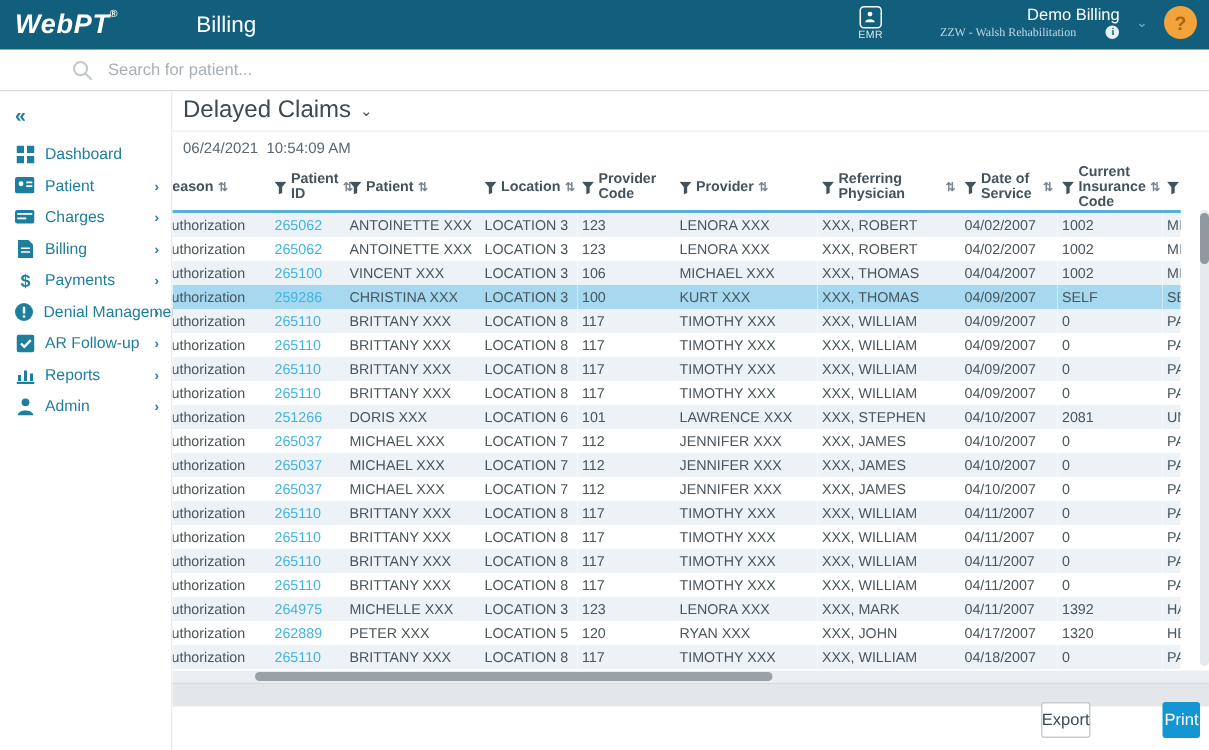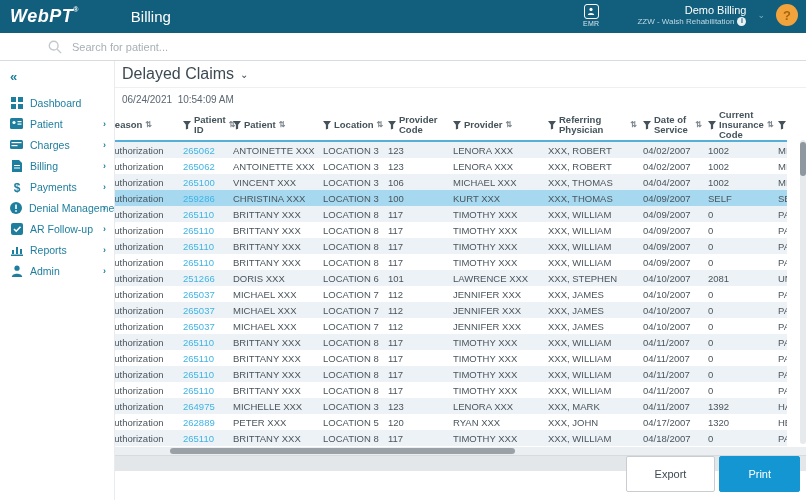--- a/index.html
+++ b/index.html
@@ -10,21 +10,21 @@
   .topbar{height:33px;background:#115E7D;display:flex;align-items:center;position:relative;}
   .logo{color:#fff;font-size:18px;font-weight:bold;font-style:italic;letter-spacing:.5px;margin-left:10px;}
   .logo sup{font-size:7px;font-style:normal;vertical-align:top;}
   .app-title{color:#fff;font-size:15px;margin-left:52px;font-weight:500;}
   .topbar-right{position:absolute;right:8px;top:0;height:30px;display:flex;align-items:center;gap:10px;}
   .emr-block{display:flex;flex-direction:column;align-items:center;color:#fff;margin-right:28px;}
   .emr-icon{width:13px;height:13px;border:1.3px solid #fff;border-radius:3px;display:flex;align-items:center;justify-content:center;font-size:8px;color:#fff;}
   .emr-label{font-size:7px;color:#D7E6ED;margin-top:1px;letter-spacing:.3px;}
   .acct-block{display:flex;flex-direction:column;align-items:flex-end;line-height:1.15;}
   .acct-name{color:#fff;font-size:11px;}
-  .acct-fac{color:#BFD9E4;font-size:8px;display:flex;align-items:center;gap:3px;}
+  .acct-fac{color:#BFD9E4;font-size:8px;display:flex;align-items:center;gap:20px;font-family:Liberation Serif, serif;}
   .info-dot{width:9px;height:9px;border-radius:50%;background:#EAF2F6;color:#115E7D;font-size:7px;font-weight:bold;display:inline-flex;align-items:center;justify-content:center;}
   .chev-down{color:#7FB0C5;font-size:9px;margin:0 1px;}
   .avatar{width:22px;height:22px;border-radius:50%;background:#F2A33C;color:#A8650E;font-weight:bold;font-size:13px;display:flex;align-items:center;justify-content:center;}
 
   
   .searchbar{height:27px;background:#fff;border-bottom:1px solid #D8DCDF;display:flex;align-items:center;padding-left:40px;}
   .search-icon{margin-left:8px;display:flex;}
   .search-input{border:0;outline:0;font-size:11px;color:#4A555C;margin-left:8px;width:300px;font-family:"Liberation Sans",sans-serif;}
   .search-input::placeholder{color:#A7B0B6;}
 
@@ -61,23 +61,23 @@
 
   
   .vscroll{position:absolute;top:30px;right:0;width:6px;height:304px;background:#E6EAEC;border-radius:3px;}
   .vscroll .vthumb{position:absolute;top:2px;left:0;width:6px;height:34px;background:#8F989E;border-radius:3px;}
   .hscroll{height:8px;background:#ECEFF1;position:relative;margin-top:1px;}
   .hscroll .hthumb{position:absolute;top:1px;left:55px;width:345px;height:6px;background:#9AA2A8;border-radius:3px;}
   .tbl-footer{height:15px;background:#E3E7E9;border-top:1px solid #D6DBDE;}
 
   
   .btm{position:absolute;bottom:8px;right:6px;display:flex;gap:4px;}
-  .btn{font-size:11px;height:36px;padding:0 28px;border-radius:2px;display:flex;align-items:center;cursor:pointer;font-family:"Liberation Sans",sans-serif;}
+  .btn{font-size:11px;height:24px;padding:0 0;border-radius:2px;display:flex;align-items:center;cursor:pointer;font-family:"Liberation Sans",sans-serif;}
   .btn-export{background:#fff;border:1px solid #C8CDD1;color:#3D4A52;}
-  .btn-print{background:#1496D2;border:1px solid #1496D2;color:#fff;}
+  .btn-print{background:#1496D2;border:1px solid #1496D2;color:#fff;margin-left:44px;}
 </style>
 </head>
 <body>
 
 <div class="topbar">
   <div class="logo"><span>WebPT</span><sup>®</sup></div>
   <div class="app-title">Billing</div>
   <div class="topbar-right">
     <div class="emr-block">
       <div class="emr-icon">

